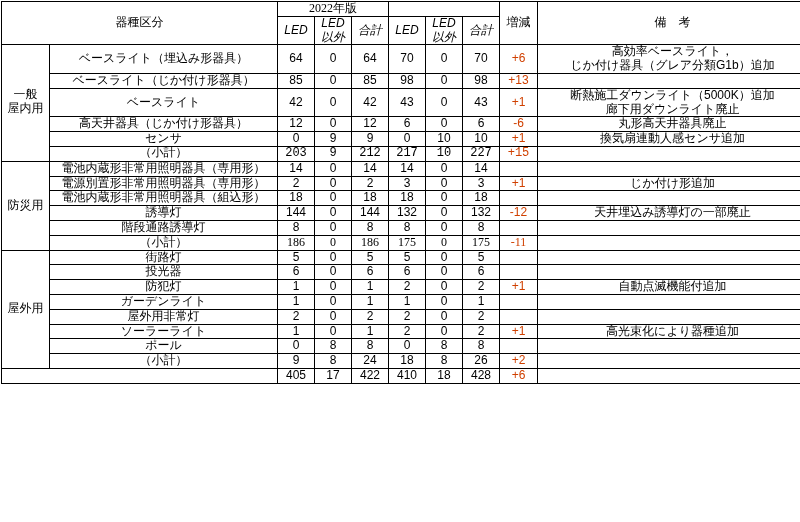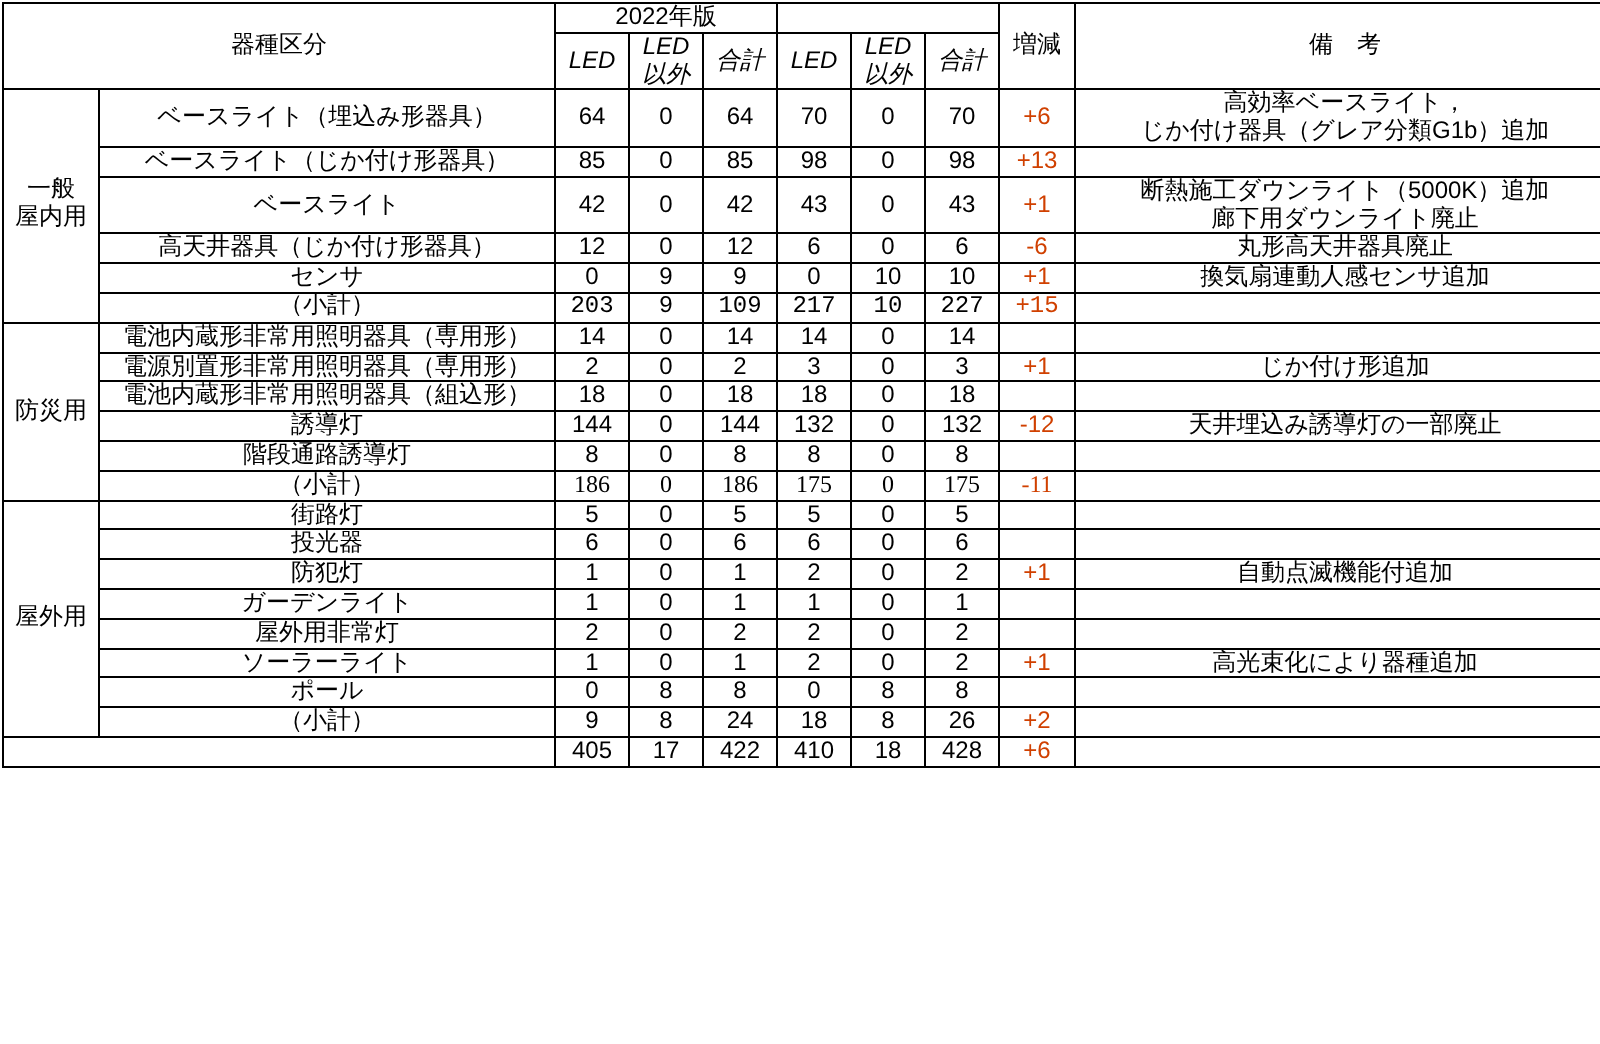--- a/index.html
+++ b/index.html
@@ -8,21 +8,21 @@
   table.grid{border-collapse:collapse;table-layout:fixed;width:798px;margin:1px 0 0 1px;}
   table.grid td,table.grid th{border:1px solid #000;font-weight:normal;padding:0;font-size:12px;
     line-height:1.15;text-align:center;vertical-align:middle;background:#fff;}
   
   col.c-cat{width:48px}
   col.c-name{width:228px}
   col.c-n{width:37px}
   col.c-diff{width:38px}
   col.c-note{width:270px}
 
-  .hdr{font-size:13px;}
+  .hdr{font-size:13px;font-family:Liberation Serif, serif;}
   .hdr-2025{background:#000;color:#fff;font-weight:bold;}
   .sub{font-size:11.5px;font-style:italic;}
   .nm{text-align:left;padding-left:6px;font-size:12.5px;}
   .note{text-align:left;padding-left:5px;font-size:12px;}
   .cat{font-size:13px;font-weight:normal;}
   .bold{font-weight:bold;}
   .blue{background:#9fd8f0;font-family:Liberation Mono, monospace;}
   .yellow{background:#f2f07a;font-family:Liberation Serif, serif;}
   .green{background:#a8ceab;}
   .black{background:#000;color:#fff;font-weight:bold;}
@@ -120,21 +120,21 @@
           <td class="n thickL">0</td>
           <td class="n">10</td>
           <td class="n thickR">10</td>
           <td class="n plus">+1</td>
           <td class="note note2">換気扇連動人感センサ追加</td>
         </tr>
         <tr>
           <td class="nm blue sumrow" style="text-align:center;">（小計）</td>
           <td class="n blue">203</td>
           <td class="n blue">9</td>
-          <td class="n blue">109</td>
+          <td class="n blue">212</td>
           <td class="n thickL blue">217</td>
           <td class="n blue">10</td>
           <td class="n thickR blue">227</td>
           <td class="n plus blue">+15</td>
           <td class="note note2 blue"></td>
         </tr>
         <tr>
           <td class="cat yellow" rowspan="6">防災用</td>
           <td class="nm" style="">電池内蔵形非常用照明器具（専用形）</td>
           <td class="n">14</td>

